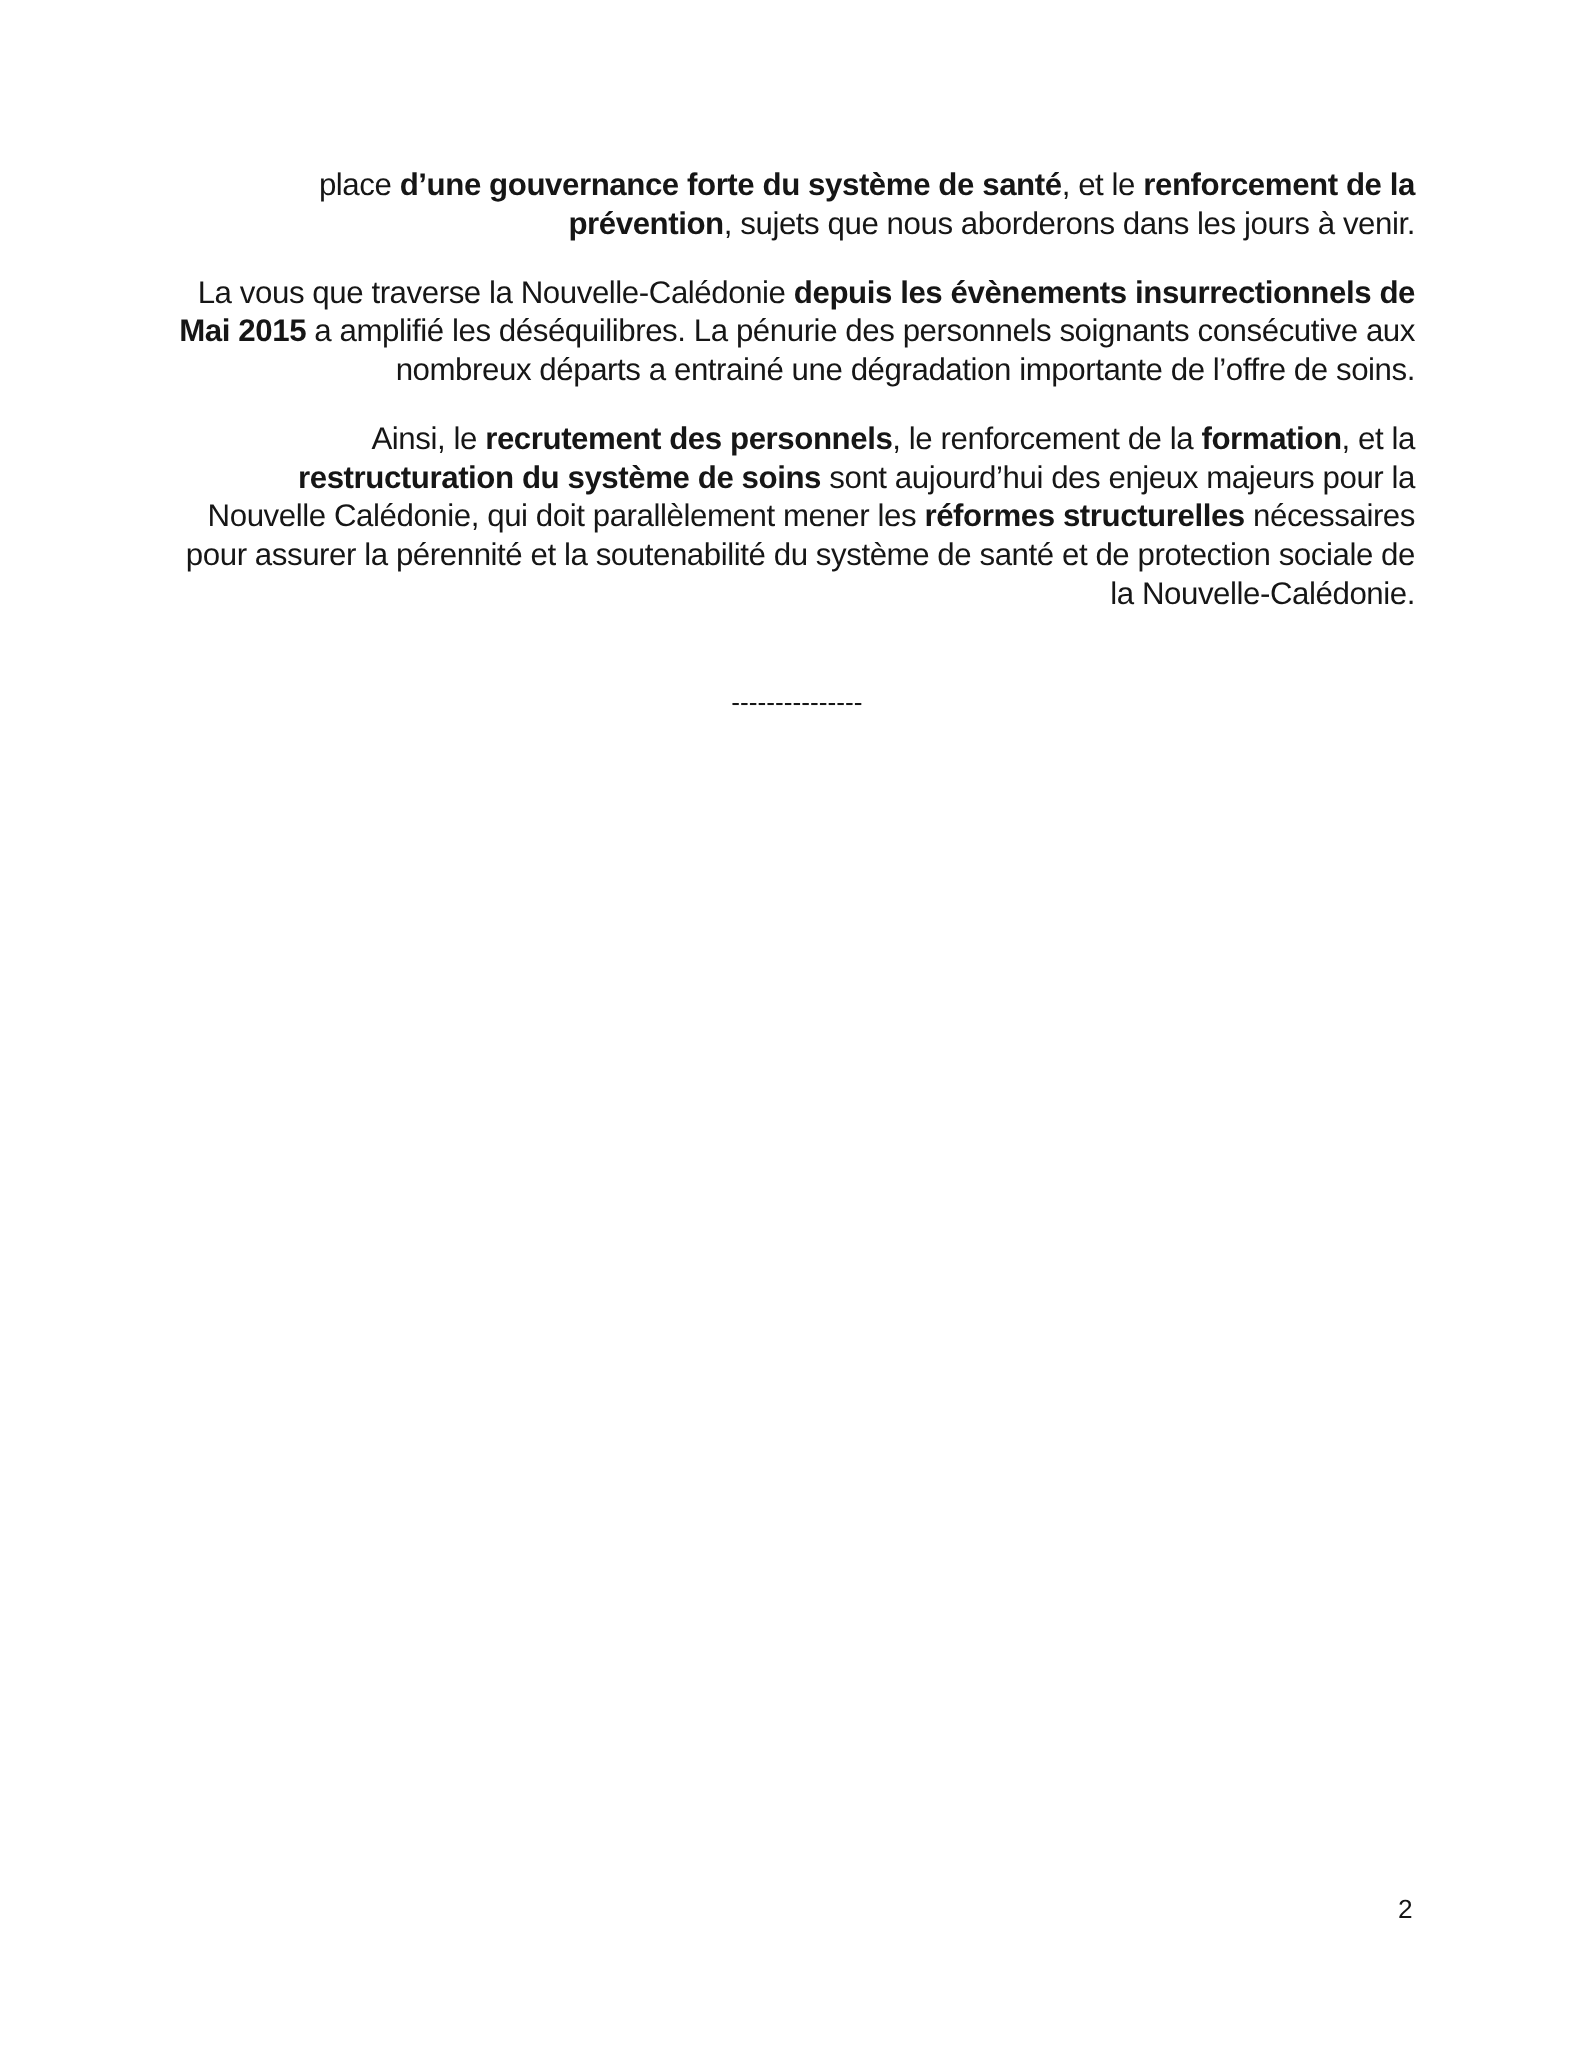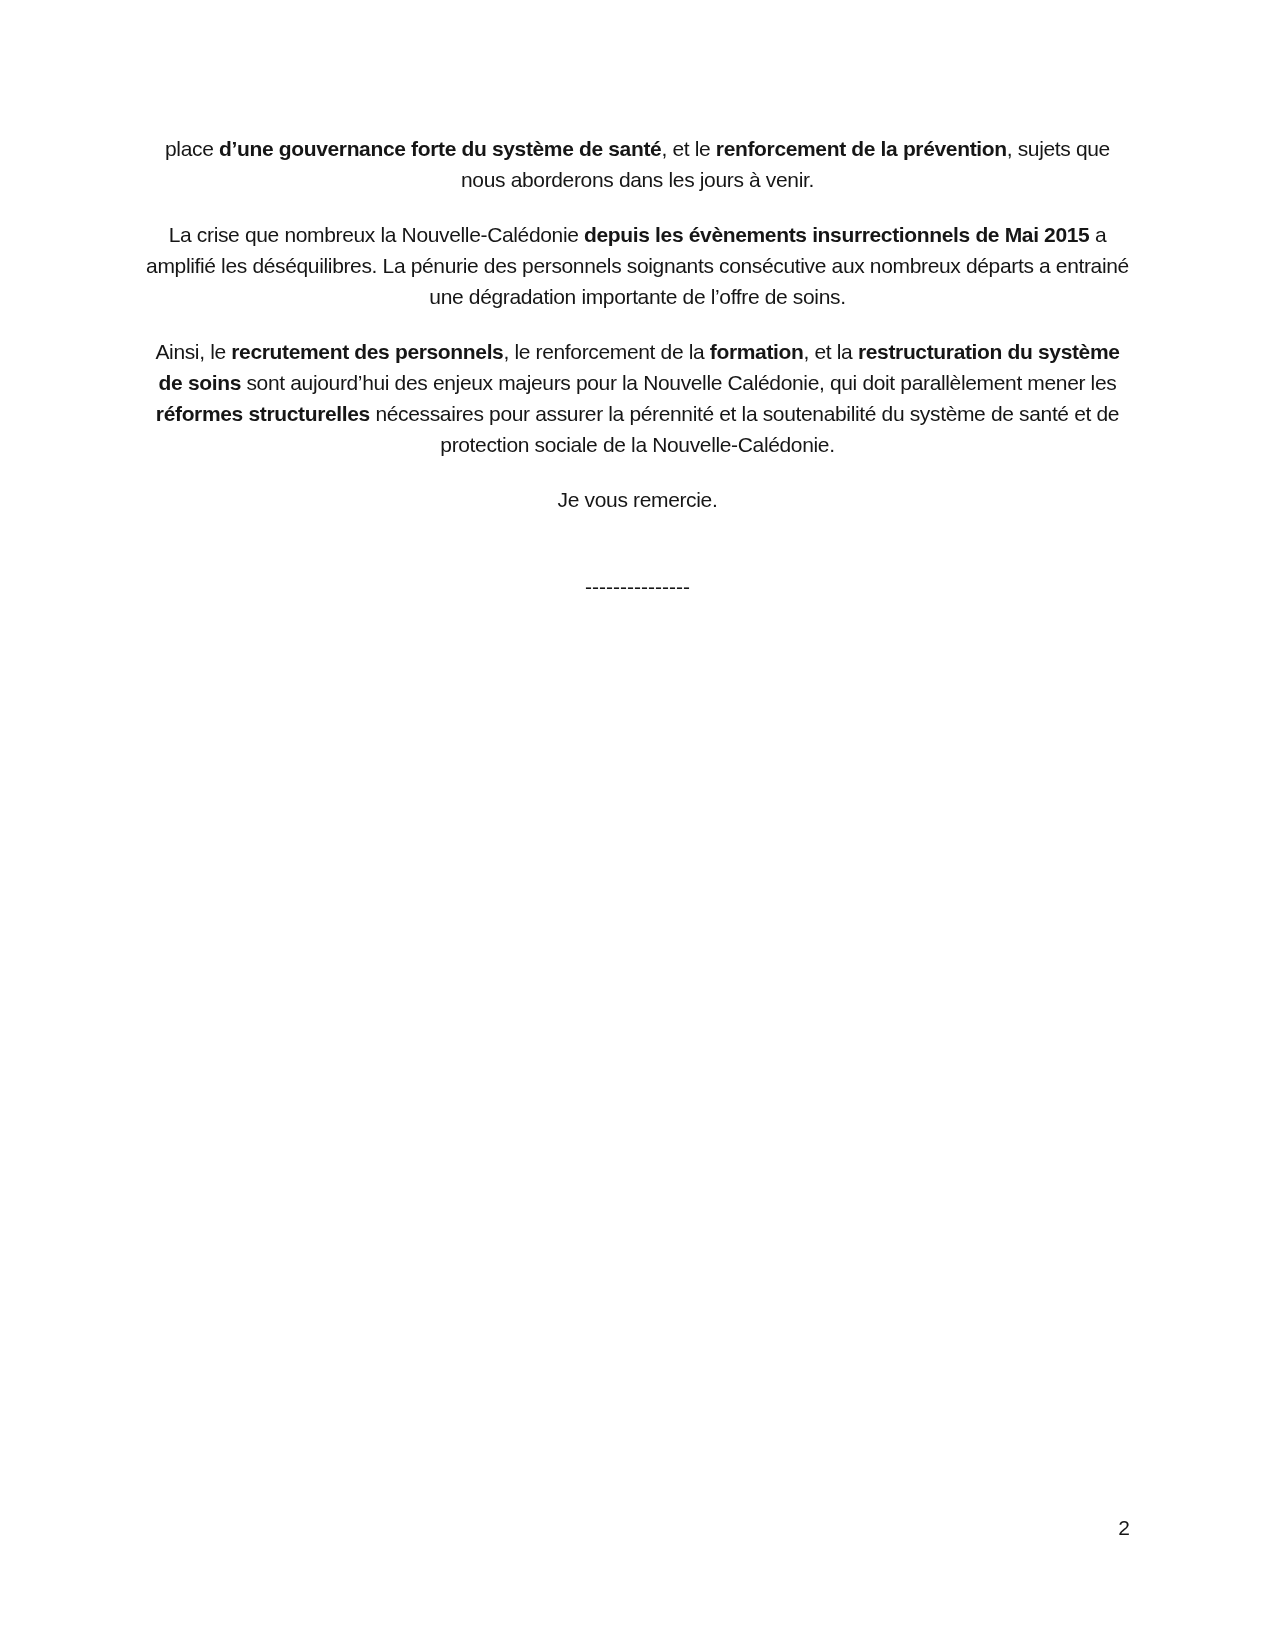--- a/index.html
+++ b/index.html
@@ -14,24 +14,24 @@
     background: #ffffff;
     font-family: "Liberation Sans", "DejaVu Sans", sans-serif;
     color: #161616;
     overflow: hidden;
   }
   .doc-content {
     padding: 133px 143px 0 143px;
   }
   p.para {
     margin: 0 0 24px 0;
-    font-size: 21px;
+    font-size: 25px;
     line-height: 31px;
     letter-spacing: -0.35px;
-    text-align: center;
+    text-align: right;
   }
   p.para .run-bold {
     font-weight: 700;
   }
   .separator {
     font-size: 21px;
     line-height: 31px;
     letter-spacing: 0;
     text-align: center;
     margin-top: 56px;
@@ -46,20 +46,19 @@
     color: #161616;
   }
 </style>
 </head>
 <body>
 
 <div class="page">
   <div class="doc-content">
     <div id="para-root">
         <p class="para"><span class="run">place </span><span class="run-bold">d’une gouvernance forte du système de santé</span><span class="run">, et le </span><span class="run-bold">renforcement de la prévention</span><span class="run">, sujets que nous aborderons dans les jours à venir.</span></p>
-        <p class="para"><span class="run">La crise que nombreux la Nouvelle-Calédonie </span><span class="run-bold">depuis les évènements insurrectionnels de Mai 2015</span><span class="run"> a amplifié les déséquilibres. La pénurie des personnels soignants consécutive aux nombreux départs a entrainé une dégradation importante de l’offre de soins.</span></p>
+        <p class="para"><span class="run">La vous que traverse la Nouvelle-Calédonie </span><span class="run-bold">depuis les évènements insurrectionnels de Mai 2015</span><span class="run"> a amplifié les déséquilibres. La pénurie des personnels soignants consécutive aux nombreux départs a entrainé une dégradation importante de l’offre de soins.</span></p>
         <p class="para"><span class="run">Ainsi, le </span><span class="run-bold">recrutement des personnels</span><span class="run">, le renforcement de la </span><span class="run-bold">formation</span><span class="run">, et la </span><span class="run-bold">restructuration du système de soins</span><span class="run"> sont aujourd’hui des enjeux majeurs pour la Nouvelle Calédonie, qui doit parallèlement mener les </span><span class="run-bold">réformes structurelles</span><span class="run"> nécessaires pour assurer la pérennité et la soutenabilité du système de santé et de protection sociale de la Nouvelle-Calédonie.</span></p>
-        <p class="para"><span class="run">Je vous remercie.</span></p>
       </div>
     <div class="separator">---------------</div>
   </div>
   <div class="page-number">2</div>
 </div>
 
 </body></html>

